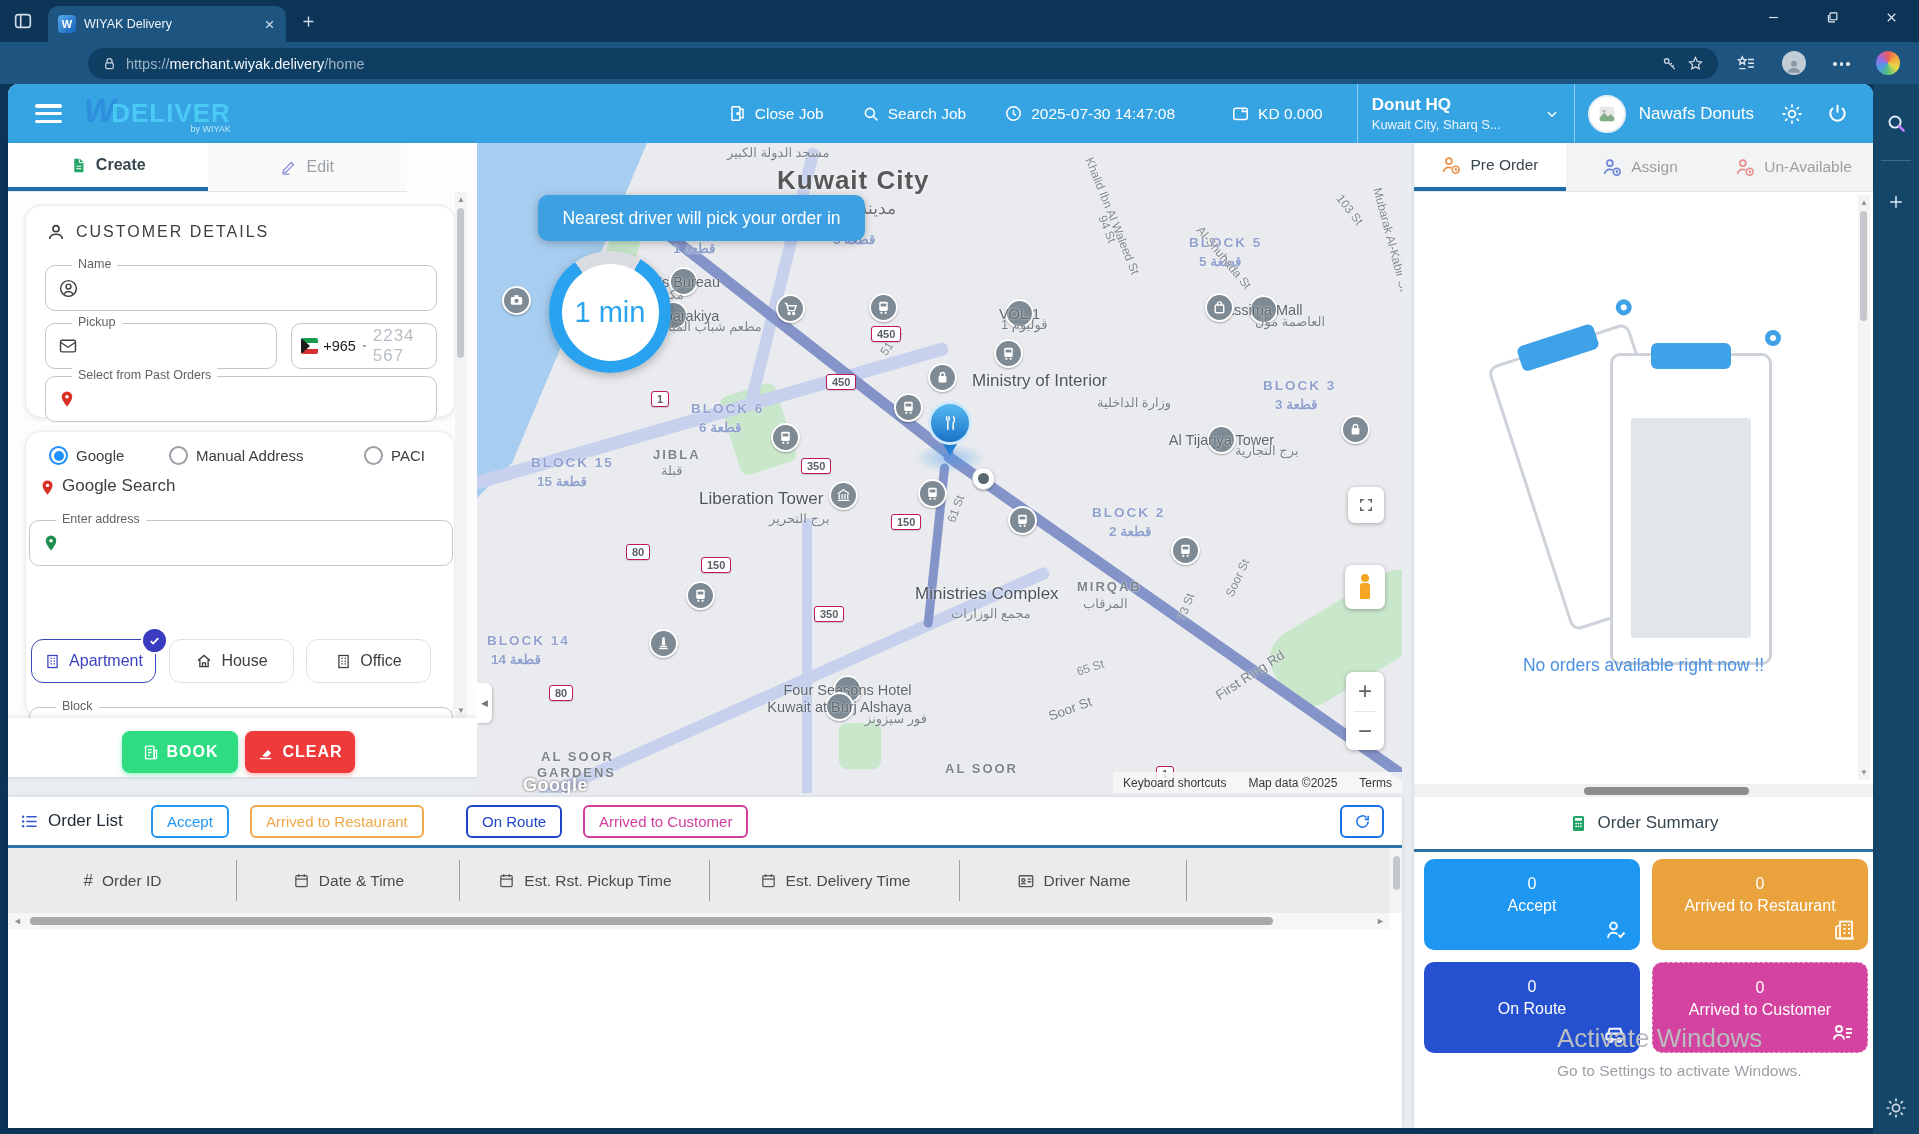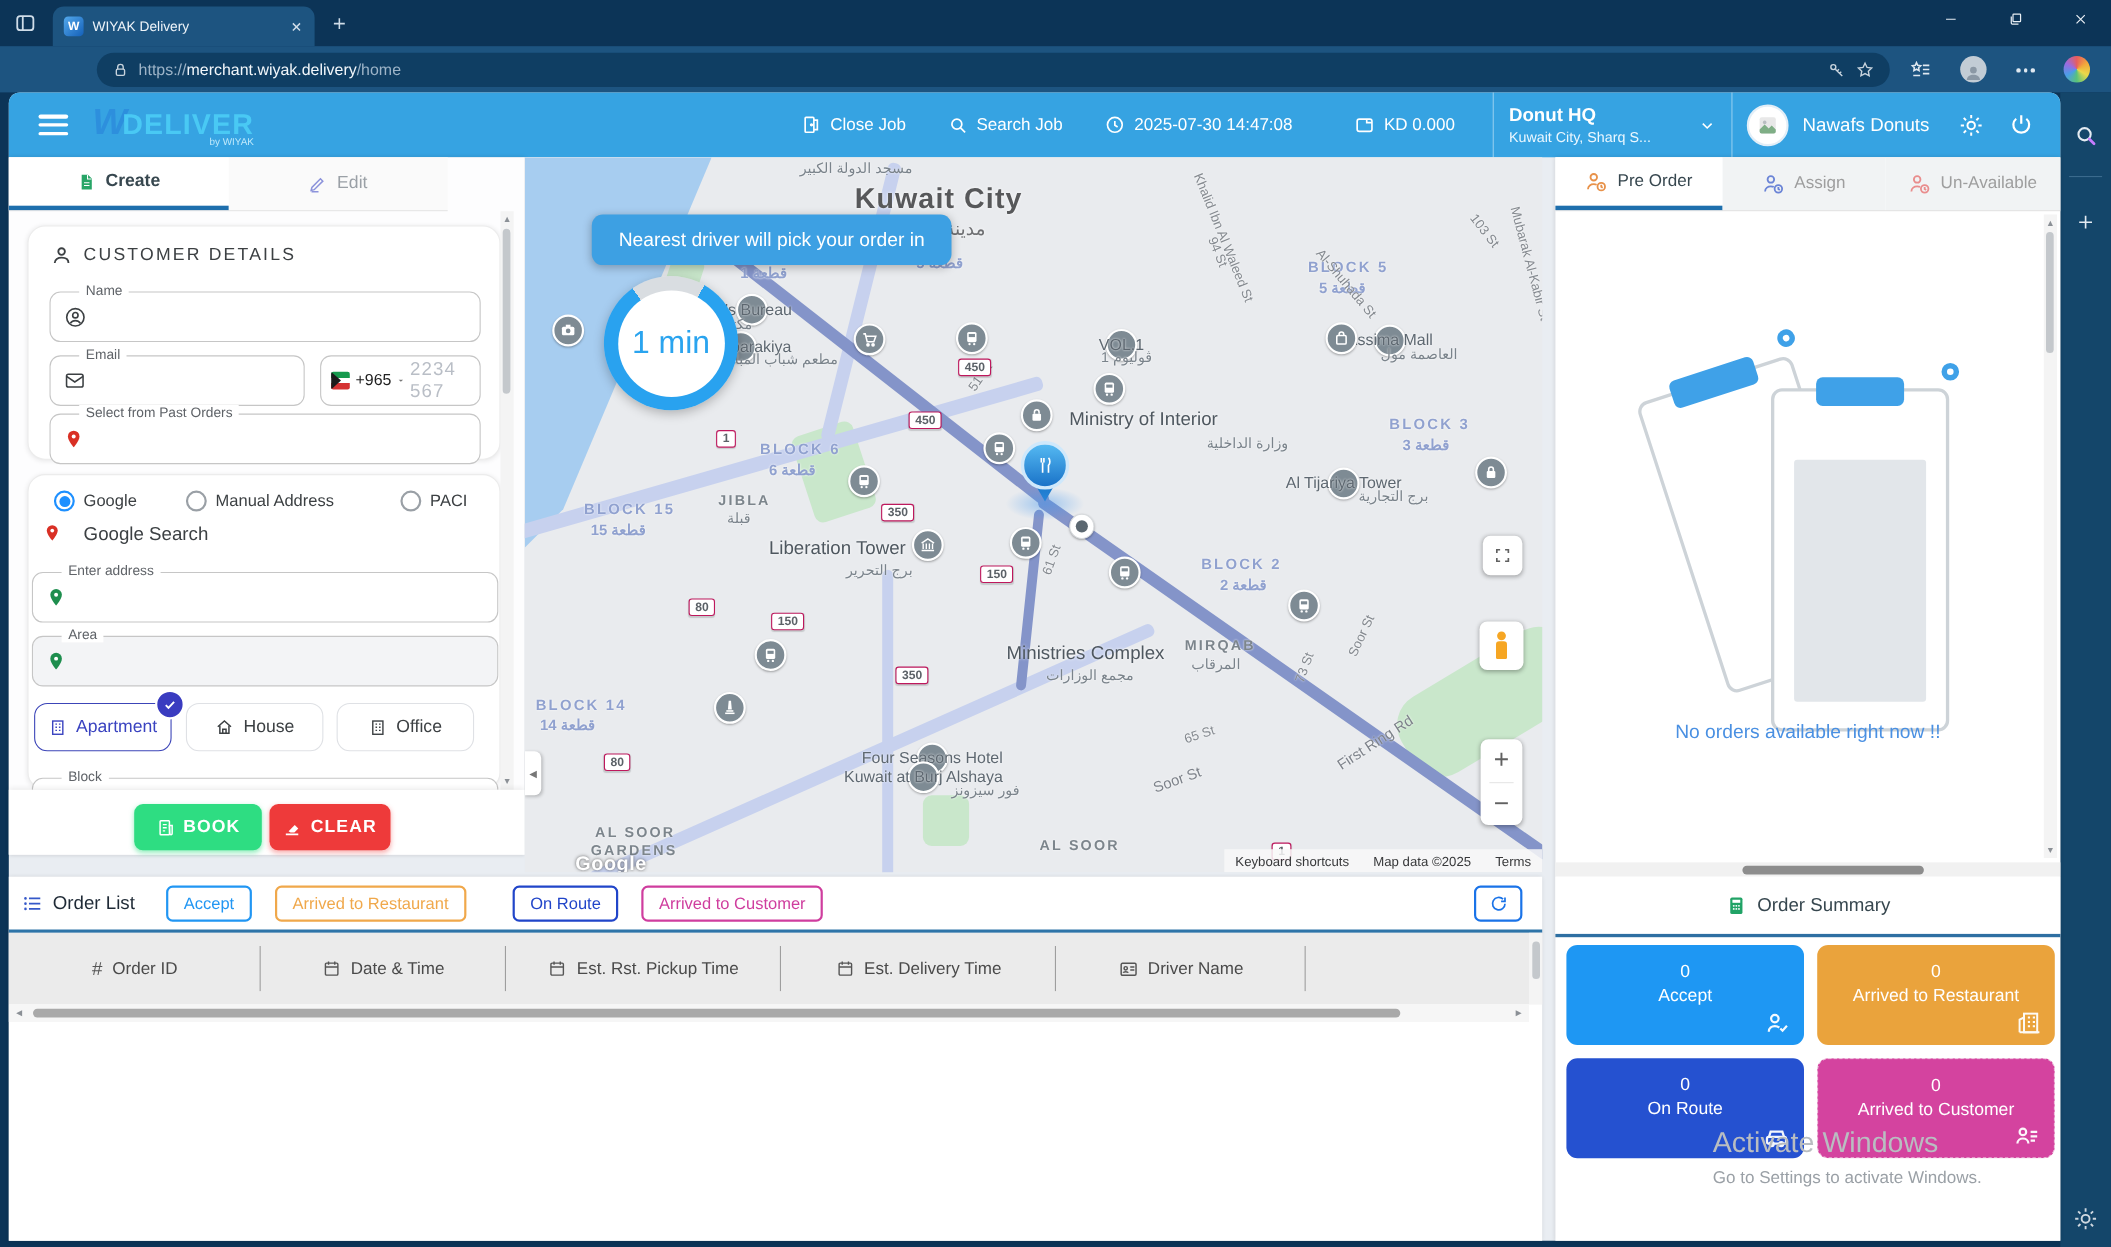--- a/index.html
+++ b/index.html
@@ -422,21 +422,21 @@
       <div class="field" style="left:19px;top:59px;width:392px;">
         <span class="flabel">Name</span>
         <svg width="21" height="21" viewBox="0 0 24 24" fill="none" stroke="#3c4043" stroke-width="1.7">
             <circle cx="12" cy="12" r="9"></circle>
             <circle cx="12" cy="9.8" r="2.8"></circle>
             <path d="M6.8 18.2a6.3 6.3 0 0 1 10.4 0"></path>
           </svg>
         <input aria-label="Name" style="">
       </div>
       <div class="field" style="left:19px;top:117px;width:232px;">
-        <span class="flabel">Email</span>
+        <span class="flabel">Pickup</span>
         <svg width="20" height="20" viewBox="0 0 24 24" fill="none" stroke="#3c4043" stroke-width="1.7">
             <rect x="3" y="5" width="18" height="14" rx="2"></rect>
             <path d="M3 7.5l9 6 9-6"></path>
           </svg>
         <input aria-label="Email" style="">
       </div>
       <div class="field" style="left:265px;top:117px;width:146px;padding:0 9px;gap:5px;">
         <span class="flag"></span>
         <span style="font-size:14.5px;color:#222;">+965</span>
         <svg width="10" height="10" viewBox="0 0 24 24" fill="#777">
@@ -460,42 +460,34 @@
           <span class="rlabel">Google</span>
       </div>
       <div style="position:absolute;left:143px;top:14px;display:flex;align-items:center;">
         <span class="radio"></span>
           <span class="rlabel">Manual Address</span>
       </div>
       <div style="position:absolute;left:338px;top:14px;display:flex;align-items:center;">
         <span class="radio"></span>
           <span class="rlabel">PACI</span>
       </div>
-      <div style="position:absolute;left:13px;top:44px;display:flex;align-items:flex-start;gap:20px;font-size:17px;color:#3c4043;">
+      <div style="position:absolute;left:13px;top:44px;display:flex;align-items:flex-end;gap:6px;font-size:17px;color:#3c4043;">
         <svg width="17" height="17" viewBox="0 0 24 24">
             <path d="M12 2a7 7 0 0 1 7 7c0 5.2-7 13-7 13S5 14.2 5 9a7 7 0 0 1 7-7z" fill="#d93025"></path>
             <circle cx="12" cy="9" r="2.4" fill="#fff"></circle>
           </svg>
         <span>Google Search</span>
       </div>
       <div class="field" style="left:3px;top:88px;width:424px;">
         <span class="flabel">Enter address</span>
         <svg width="18" height="18" viewBox="0 0 24 24">
             <path d="M12 2a7 7 0 0 1 7 7c0 5.2-7 13-7 13S5 14.2 5 9a7 7 0 0 1 7-7z" fill="#1e8e4e"></path>
             <circle cx="12" cy="9" r="2.4" fill="#fff"></circle>
           </svg>
         <input aria-label="Enter address" style="">
-      </div>
-      <div class="field grey" style="left:3px;top:146px;width:424px;">
-        <span class="flabel">Area</span>
-        <svg width="18" height="18" viewBox="0 0 24 24">
-            <path d="M12 2a7 7 0 0 1 7 7c0 5.2-7 13-7 13S5 14.2 5 9a7 7 0 0 1 7-7z" fill="#1e8e4e"></path>
-            <circle cx="12" cy="9" r="2.4" fill="#fff"></circle>
-          </svg>
-        <input aria-label="Area" style="">
       </div>
       <div class="badge-check" style="left:115px;top:195px;">
         <svg width="13" height="13" viewBox="0 0 24 24" fill="none" stroke="#fff" stroke-width="3.2">
             <path d="M5 13l4.5 4.5L19 7.5"></path>
           </svg>
       </div>
       <div class="typebtn sel" style="left:5px;top:207px;">
         <svg width="17" height="17" viewBox="0 0 24 24" fill="none" stroke="#3a43c0" stroke-width="1.8">
             <rect x="5.5" y="3.5" width="13" height="17"></rect>
             <path d="M9 7.5h2M13.5 7.5h2M9 11.5h2M13.5 11.5h2M9 15.5h2M13.5 15.5h2"></path>

